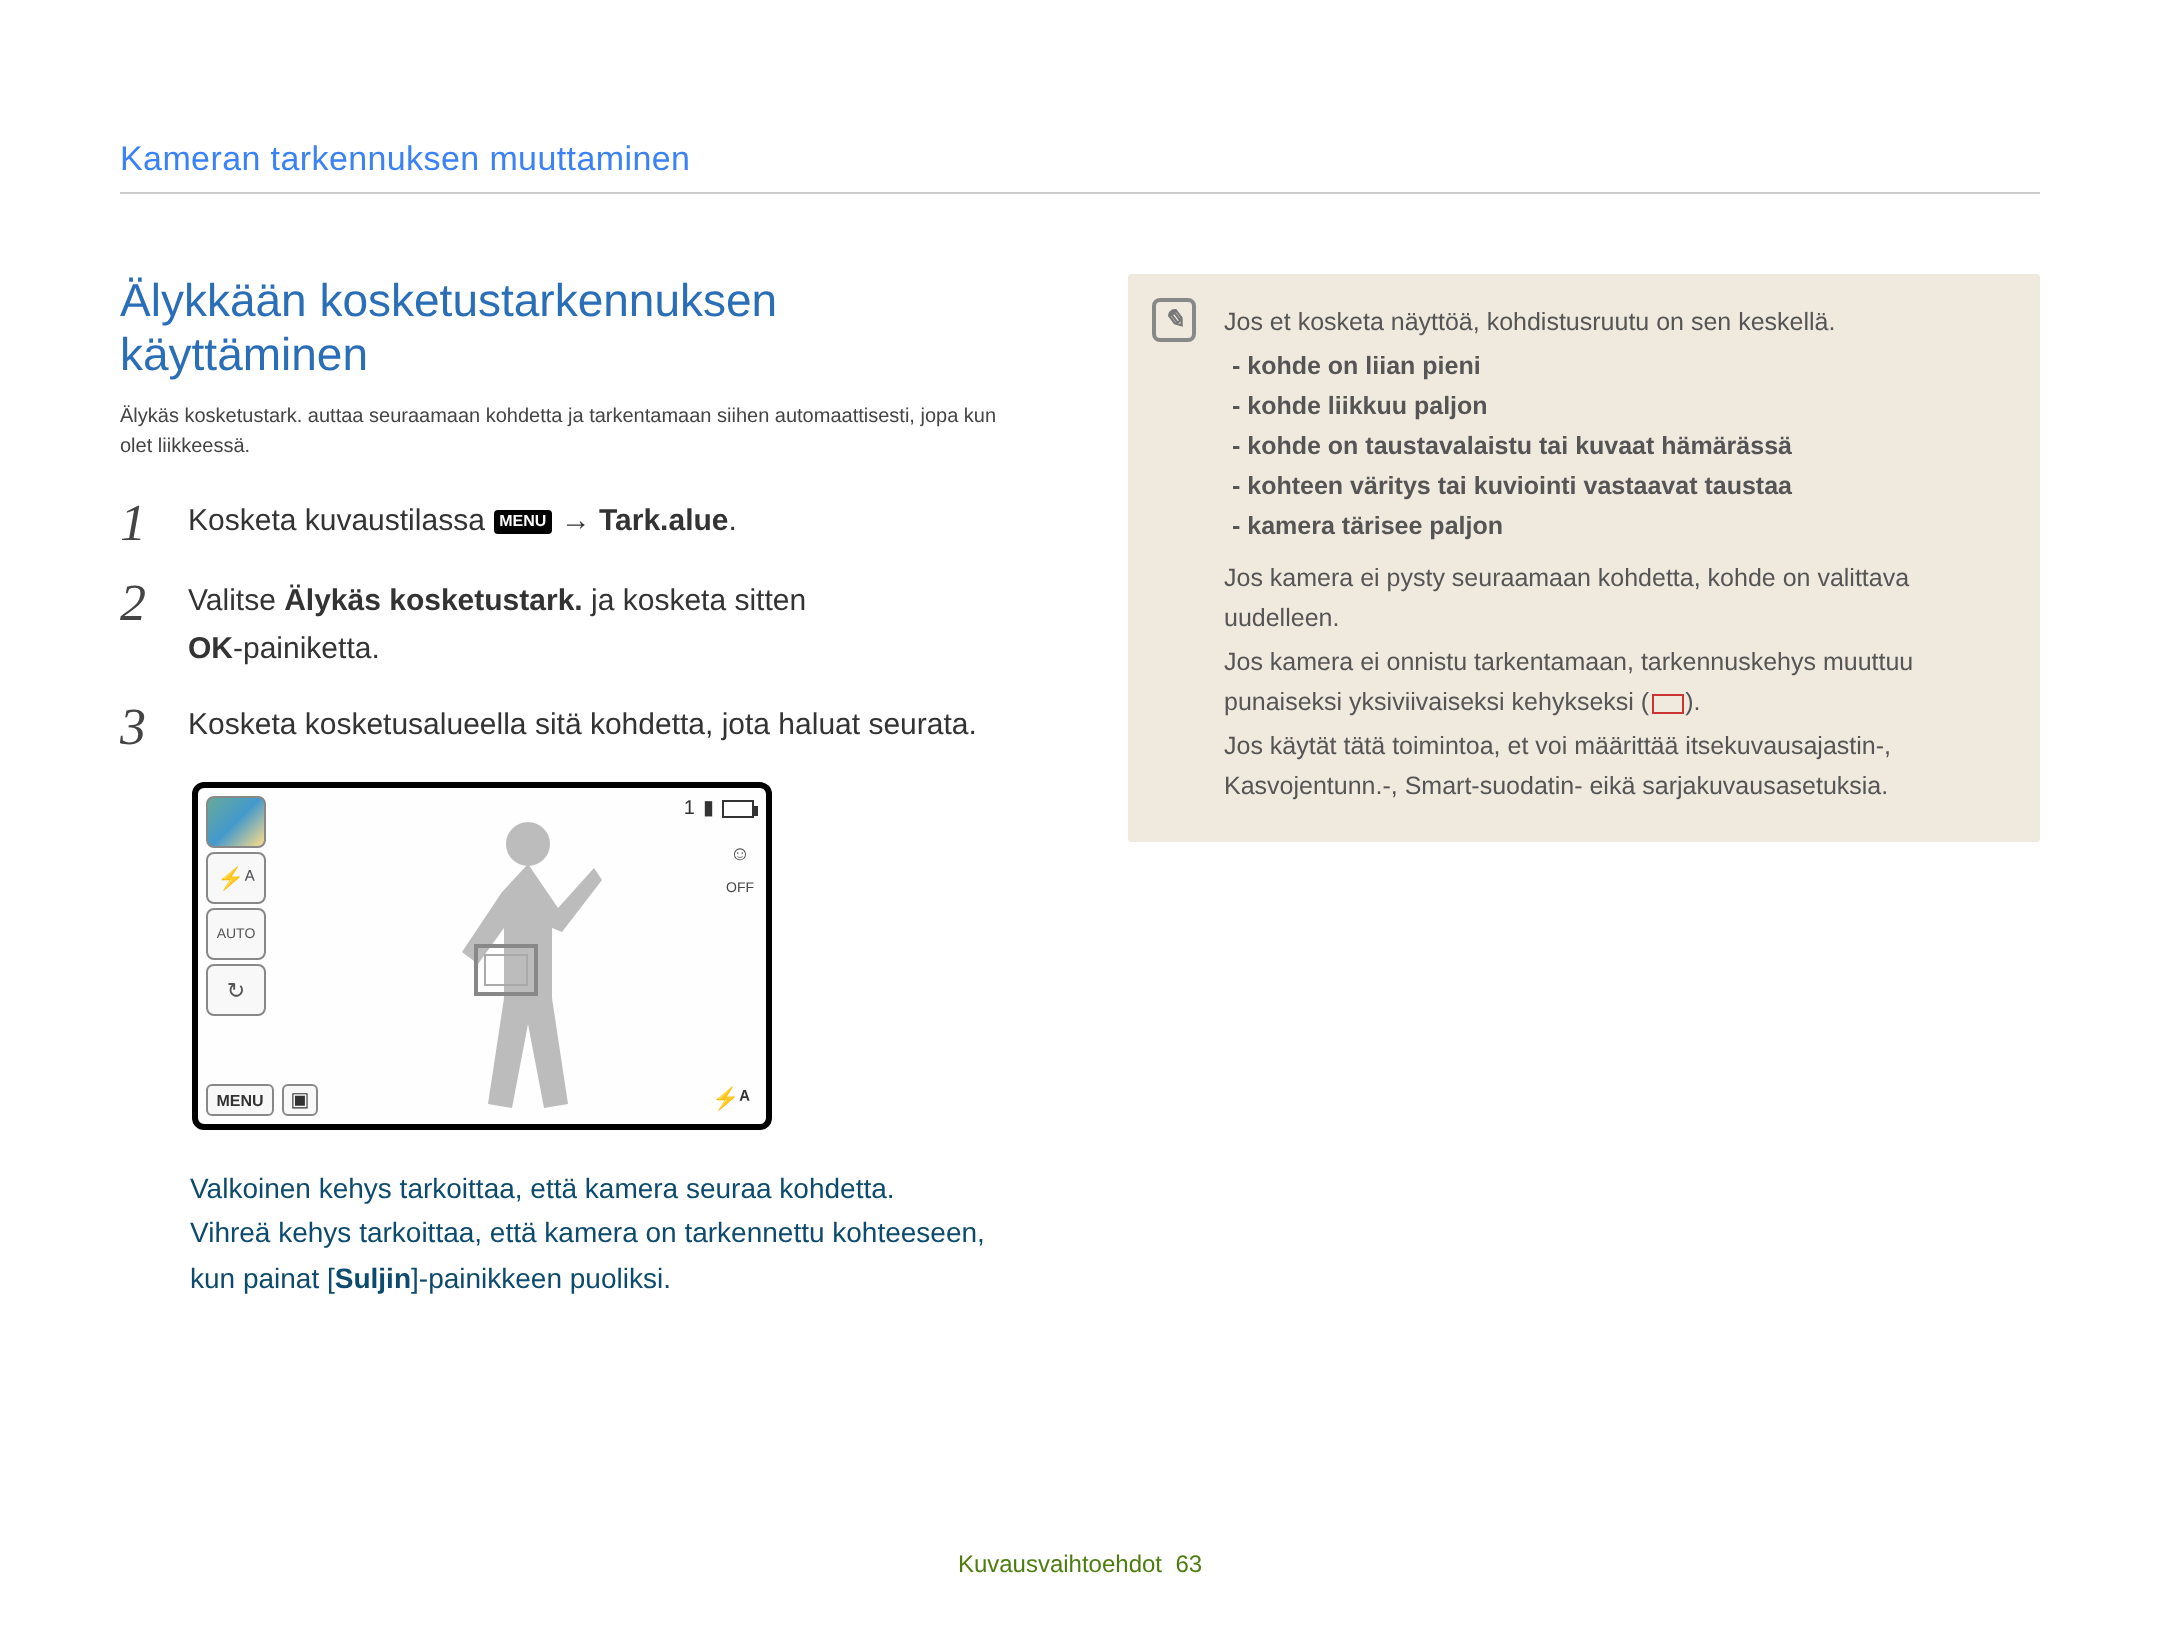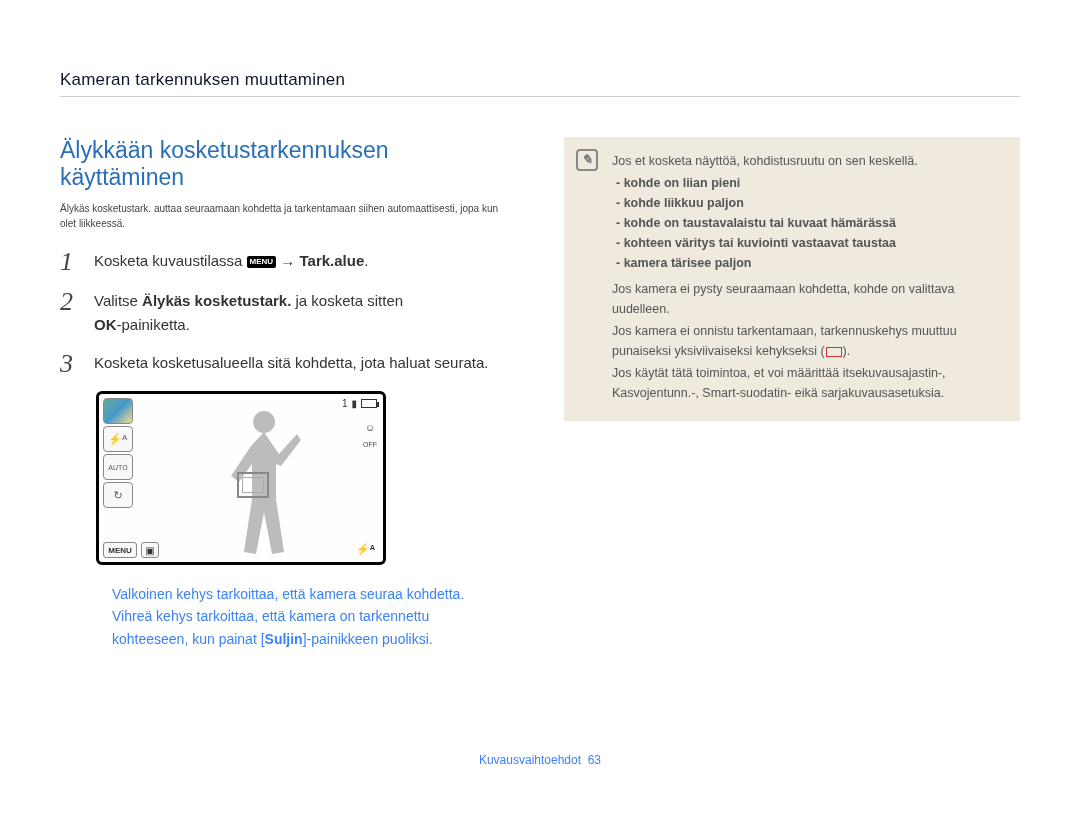--- a/index.html
+++ b/index.html
@@ -10,21 +10,21 @@
     font-family: Arial, Helvetica, sans-serif;
     color: #333;
     position: relative;
   }
   .page {
     padding: 70px 60px 40px 60px;
   }
   .header-title {
     font-size: 17px;
     font-weight: 300;
-    color: #0f172a;
+    color: #3b82f6;
     letter-spacing: 0.2px;
     padding-bottom: 6px;
     border-bottom: 1px solid #ccc;
     margin-bottom: 40px;
   }
   .columns {
     display: flex;
     gap: 48px;
   }
   .col-left {
@@ -194,22 +194,22 @@
   }
   .focus-frame::before {
     content:"";
     position:absolute;
     inset:3px;
     border:1.5px solid #aaa;
   }
   .note-text {
     font-size: 14px;
     line-height: 1.6;
-    color: #3b82f6;
-    margin-left: 52px;
+    color: #0c4a6e;
+    margin-left: 35px;
     margin-top: 12px;
     margin-right: 10px;
   }
   .info-box {
     background: #efe9de;
     border-radius: 2px;
     padding: 14px 18px 16px 48px;
     position: relative;
     font-size: 12.5px;
     line-height: 1.6;
@@ -246,26 +246,26 @@
   .tiny-rect {
     display: inline-block;
     width: 16px;
     height: 10px;
     border: 1.5px solid #777;
     vertical-align: middle;
     margin: 0 1px;
   }
   .footer {
     position: absolute;
-    bottom: 48px;
+    bottom: 26px;
     left: 0;
     width: 100%;
     text-align: center;
     font-size: 12px;
-    color: #3b82f6;
+    color: #4d7c0f;
   }
 </style>
 </head>
 <body>
 
 <div class="page">
   <div class="header-title">Kameran tarkennuksen muuttaminen</div>
 
   <div class="columns">
     <div class="col-left">

